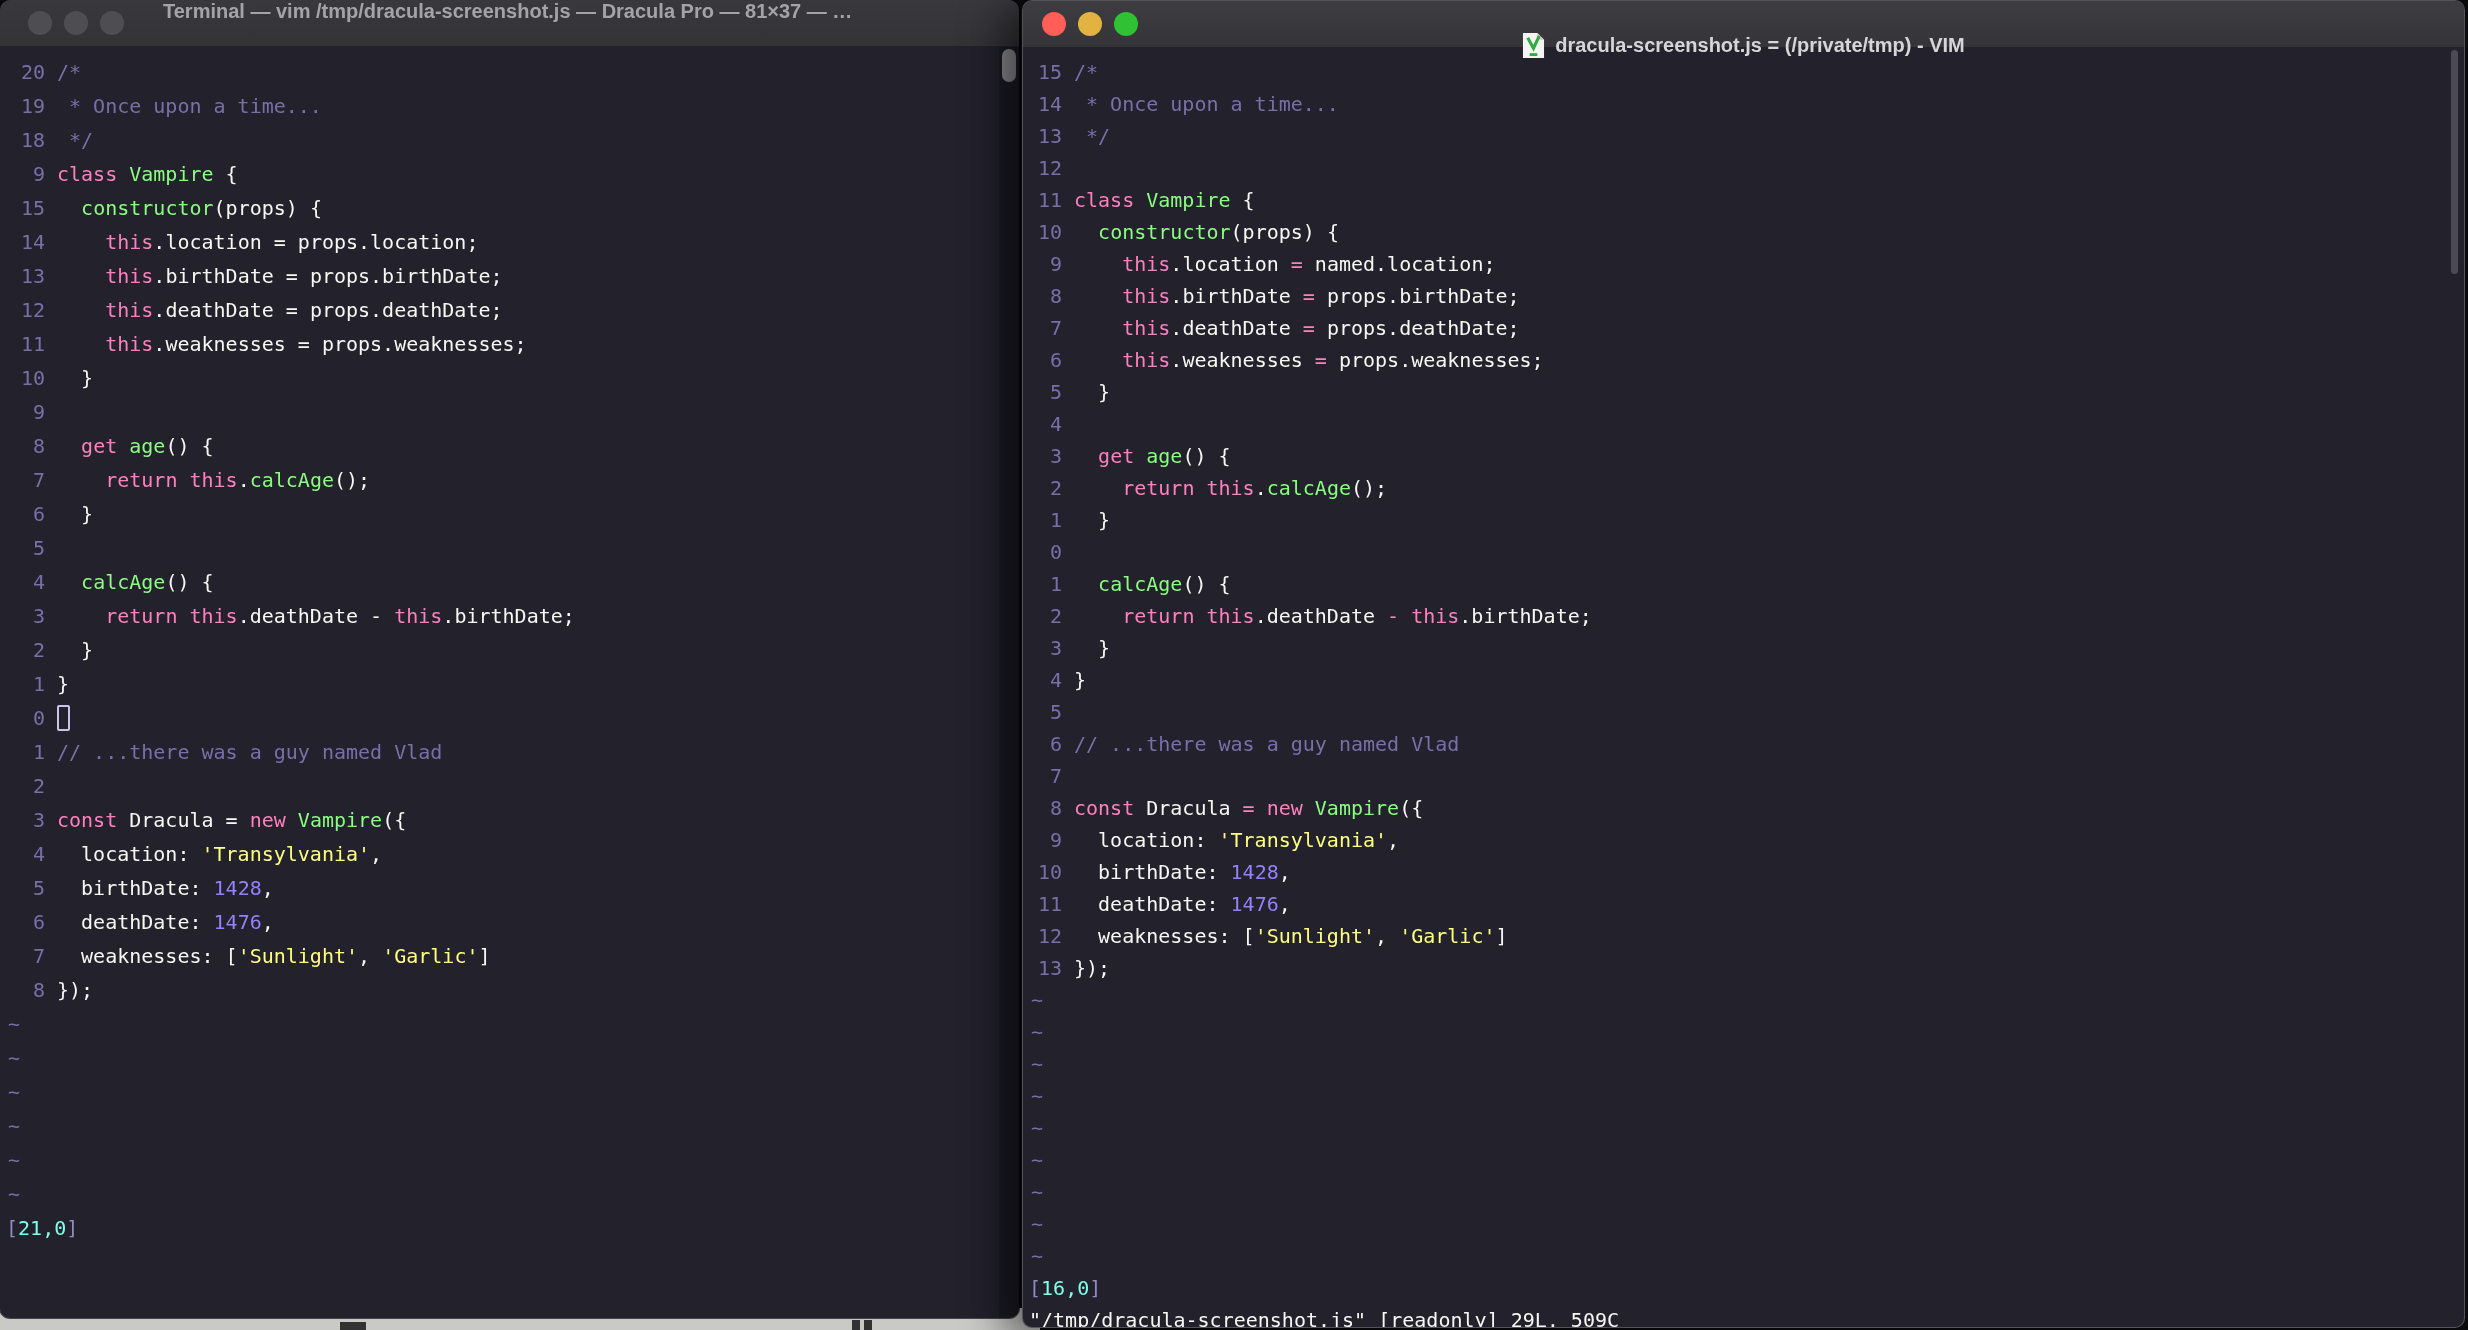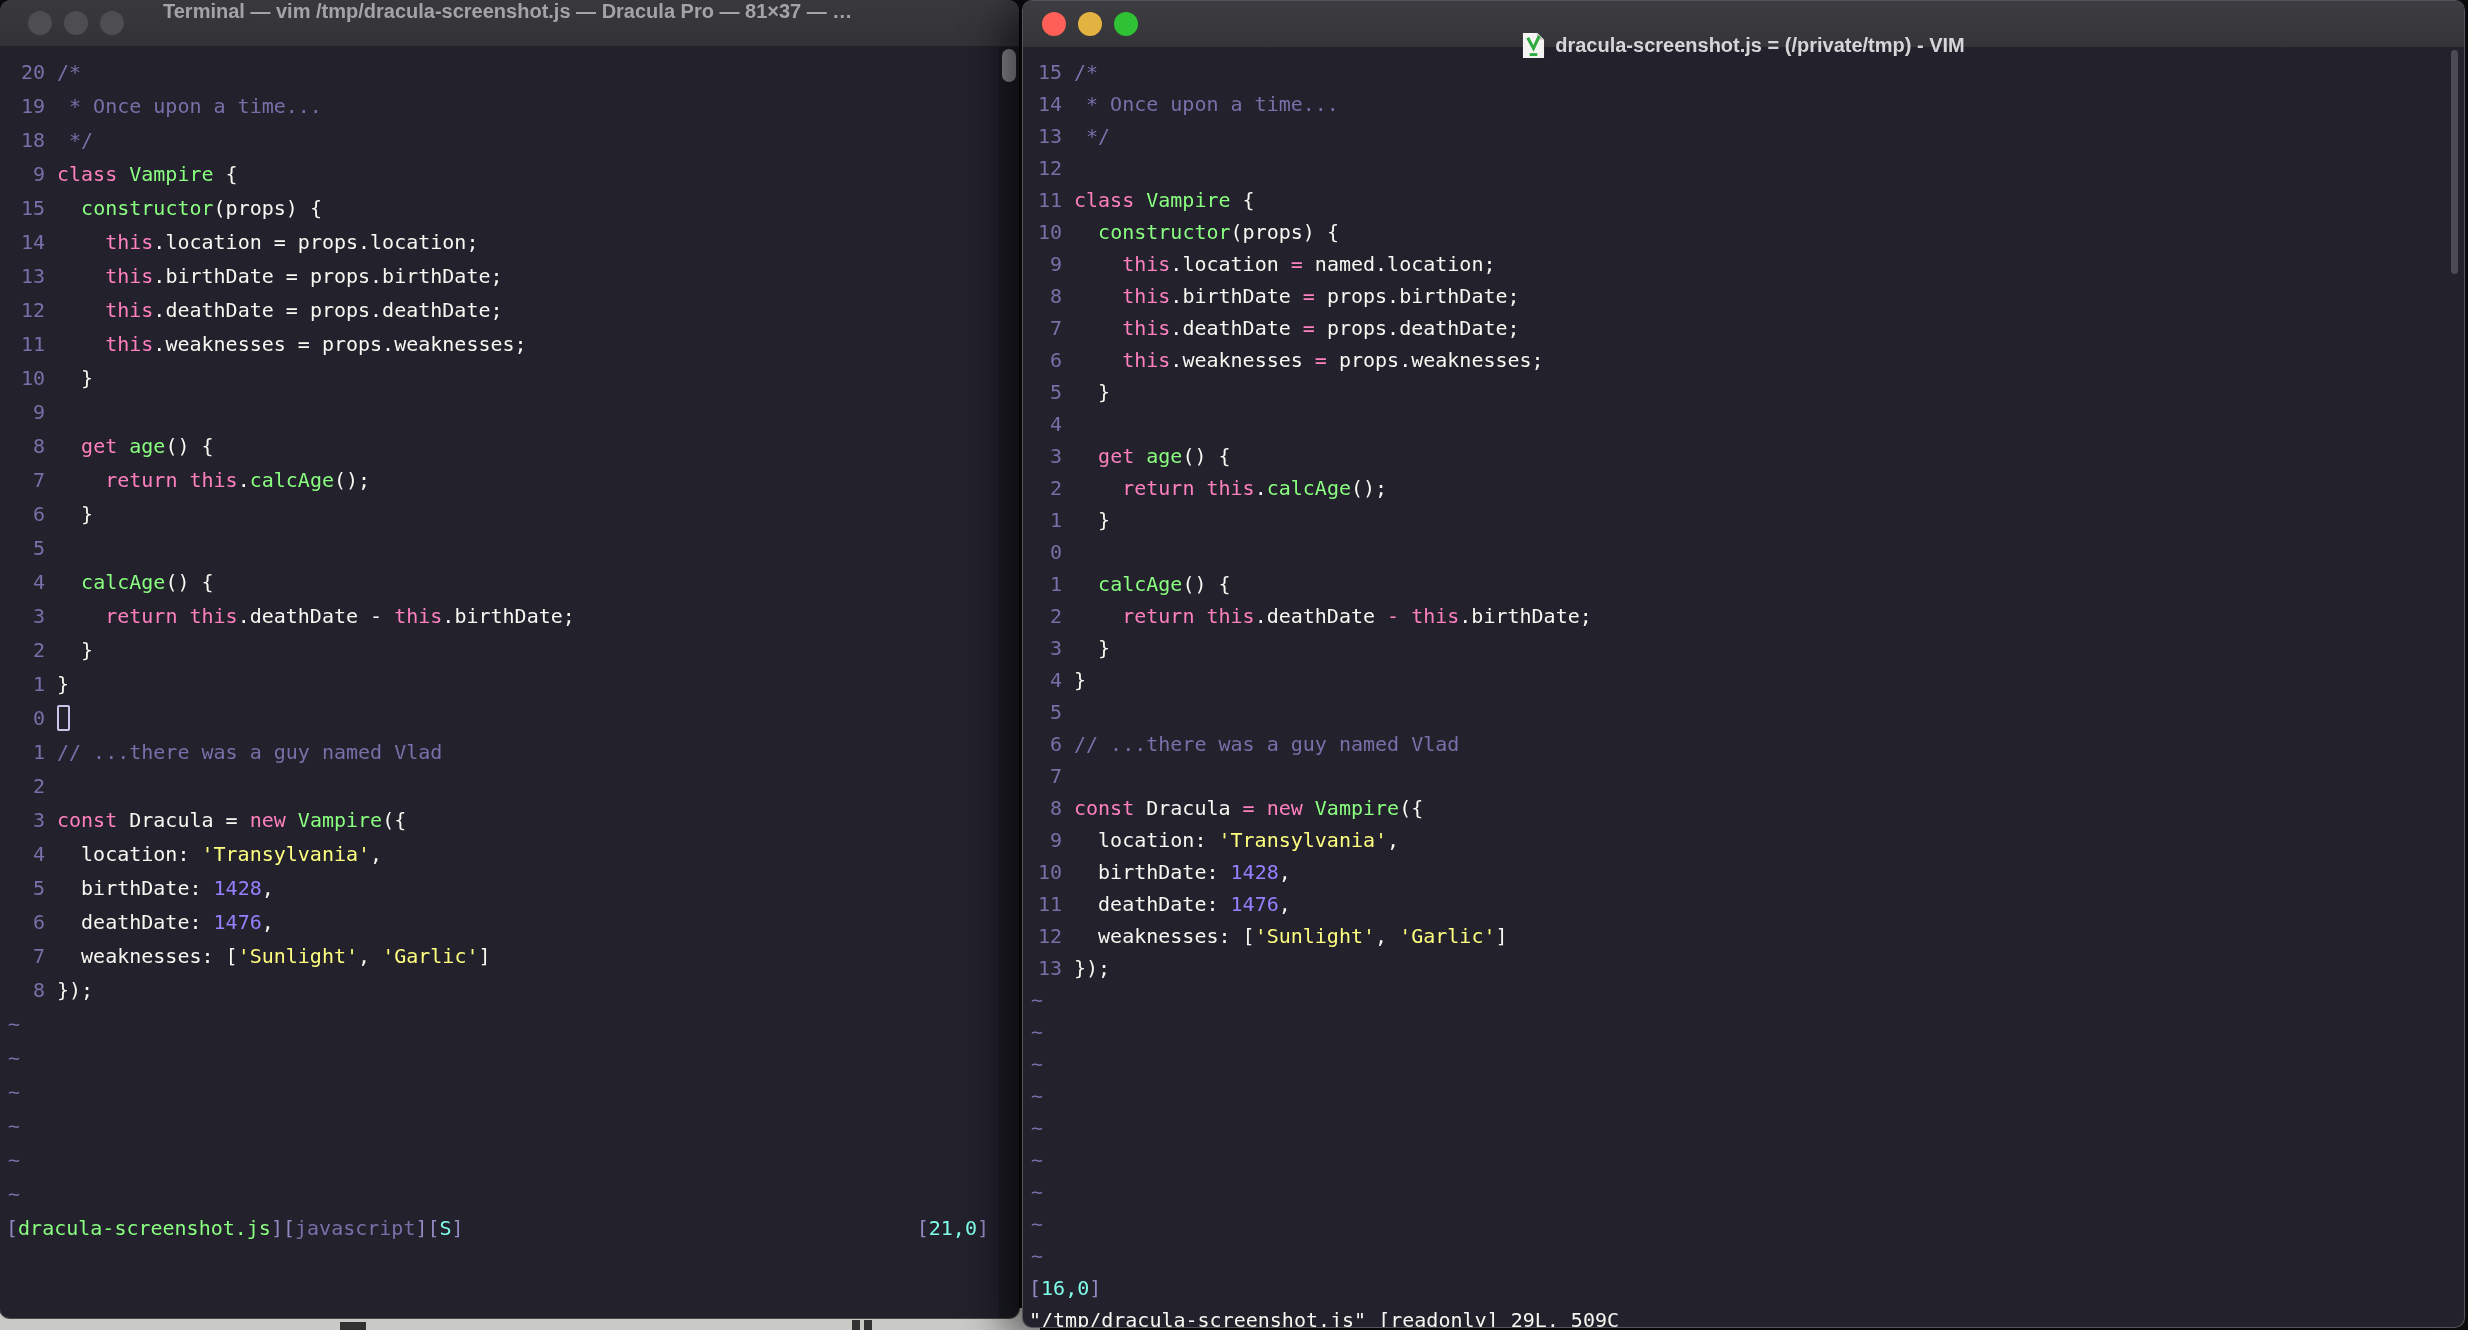--- a/index.html
+++ b/index.html
@@ -118,21 +118,20 @@
         </div>
       <div>
           <div class="tilde">~</div>
           <div class="tilde">~</div>
           <div class="tilde">~</div>
           <div class="tilde">~</div>
           <div class="tilde">~</div>
           <div class="tilde">~</div>
         </div>
       <div class="status">
-        <span class="st-left"><span class="c-br">[</span><span class="c-gr">dracula-screenshot.js</span><span class="c-br">][</span><span class="c-mu">javascript</span><span class="c-br">][</span><span class="c-cy">S</span><span class="c-br">]</span></span>
         <span class="st-right"><span class="c-br">[</span><span class="c-cy">21,0</span><span class="c-br">]</span></span>
       </div>
     </div>
 
     <div class="sb-track-l">
       <div class="sb-thumb-l"></div>
     </div>
   </div>
 
   <div class="win win-right">

